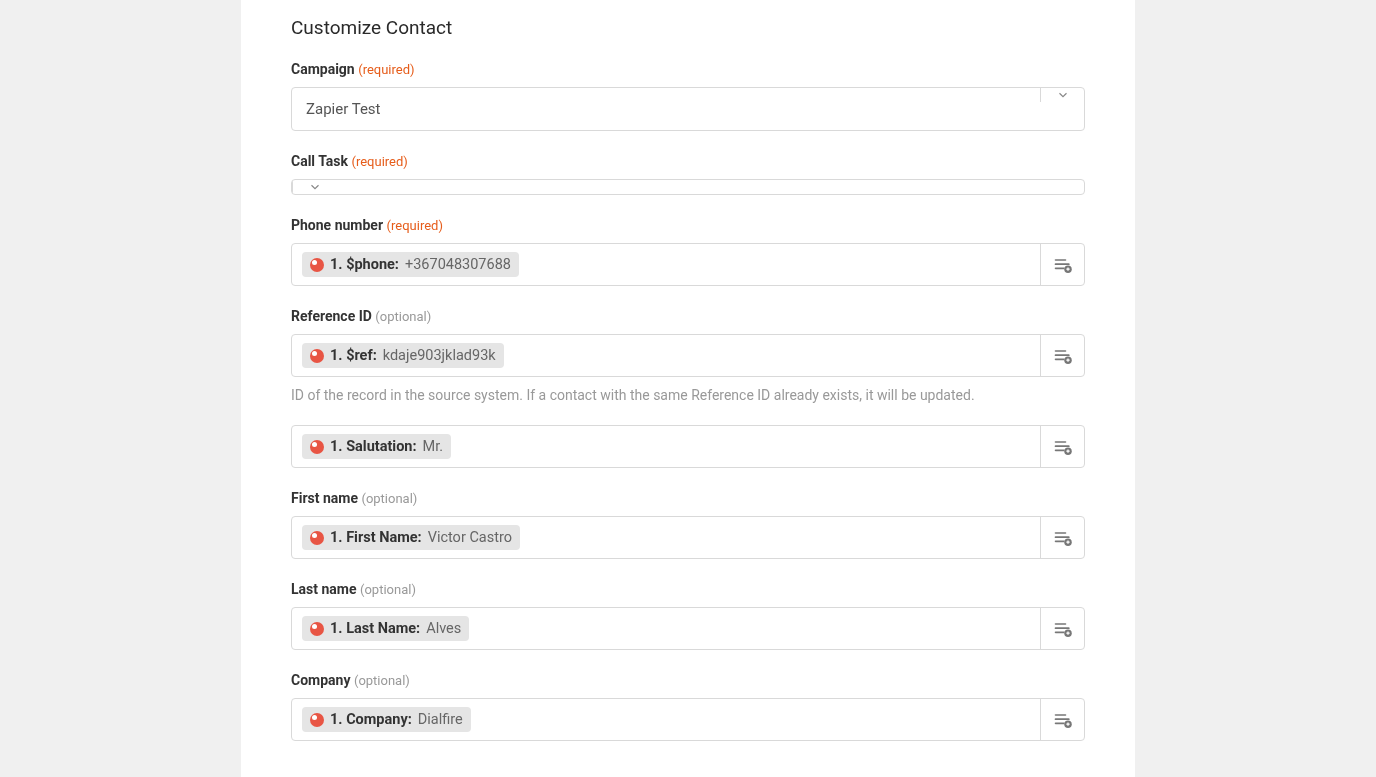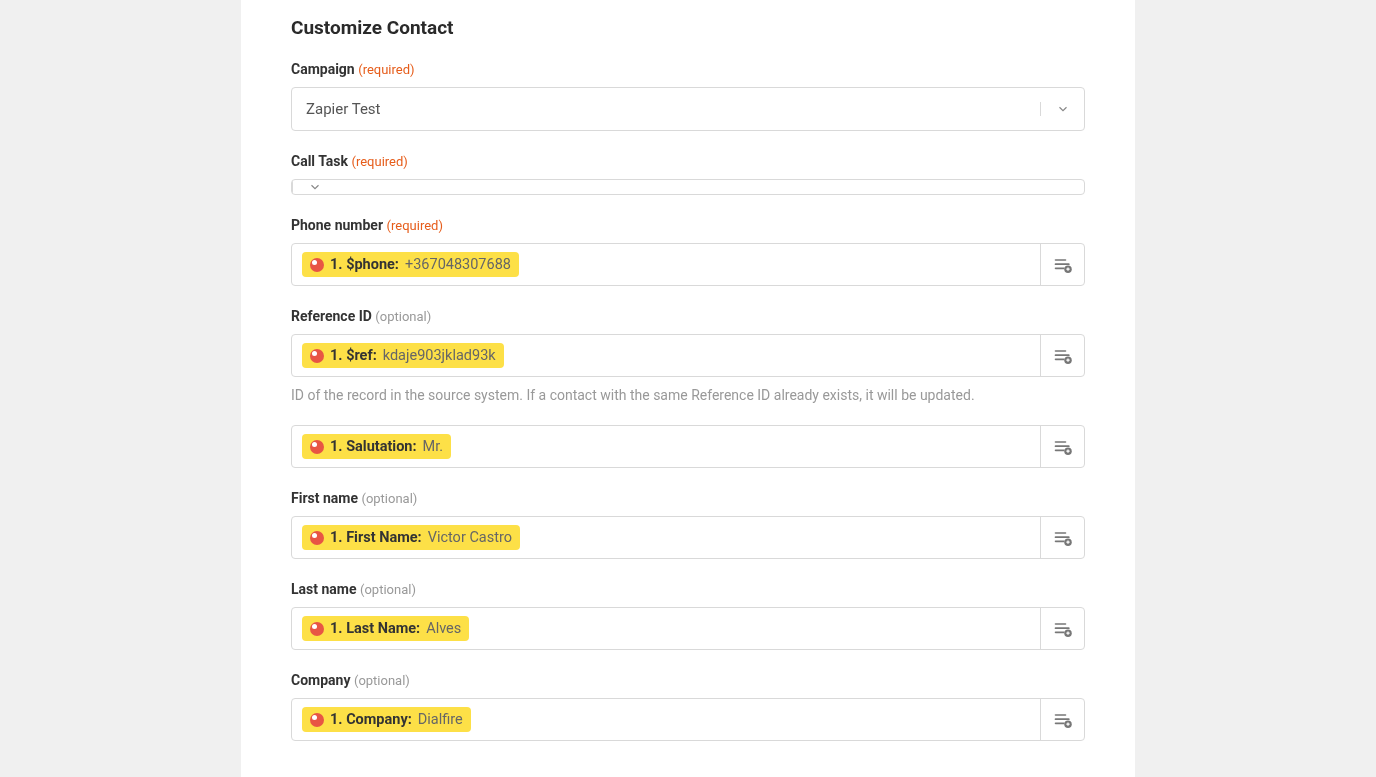--- a/index.html
+++ b/index.html
@@ -11,21 +11,21 @@
 }
 .page {
   max-width: 894px;
   margin: 0 auto;
   background: #fff;
   padding: 10px 50px 20px 50px;
   min-height: 777px;
 }
 .section-title {
   font-size: 19px;
-  font-weight: 700;
+  font-weight: 400;
   color: #2a2a2a;
   margin-bottom: 22px;
   margin-top: 6px;
 }
 .field-group {
   margin-bottom: 22px;
 }
 .field-label {
   font-size: 14px;
   font-weight: 700;
@@ -36,21 +36,21 @@
   font-weight: 400;
   font-size: 13px;
 }
 .required { color: #e65d1b; }
 .optional { color: #999; text-align: right; }
 .select-box {
   display: flex;
   border: 1px solid #d9d9d9;
   border-radius: 4px;
   overflow: hidden;
-  align-items: center;
+  align-items: flex-start;
 }
 .select-value {
   flex: 1;
   padding: 12px 14px;
   color: #555;
   font-size: 15px;
 }
 .select-arrow {
   width: 44px;
   border-left: 1px solid #d9d9d9;
@@ -72,21 +72,21 @@
 }
 .input-value {
   flex: 1;
   padding: 8px 10px;
   display: flex;
   align-items: center;
 }
 .pill {
   display: inline-flex;
   align-items: center;
-  background: #fde047;
+  background: #e5e5e5;
   border-radius: 4px;
   padding: 4px 8px;
   font-size: 14.5px;
   gap: 6px;
 }
 .pill-icon {
   width: 14px;
   height: 14px;
   border-radius: 50%;
   background: #e85544;

